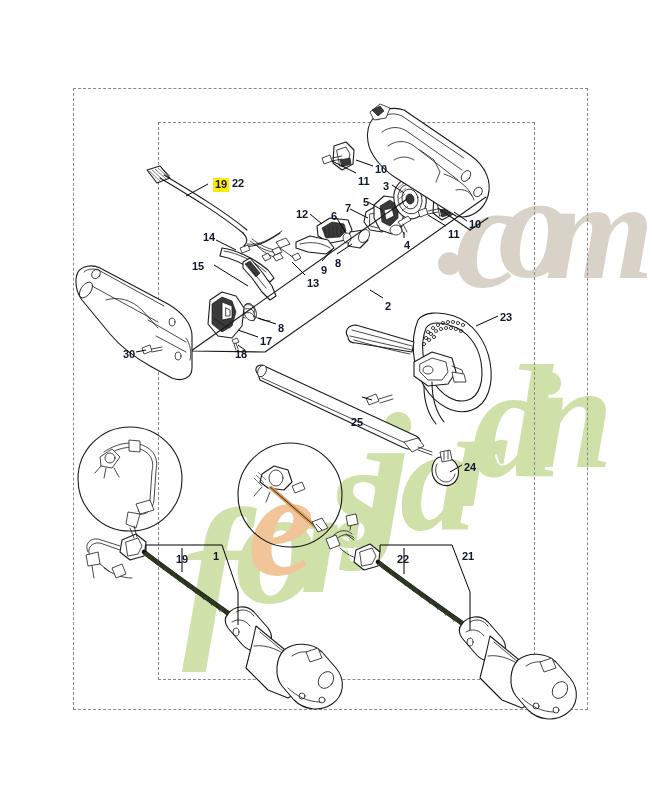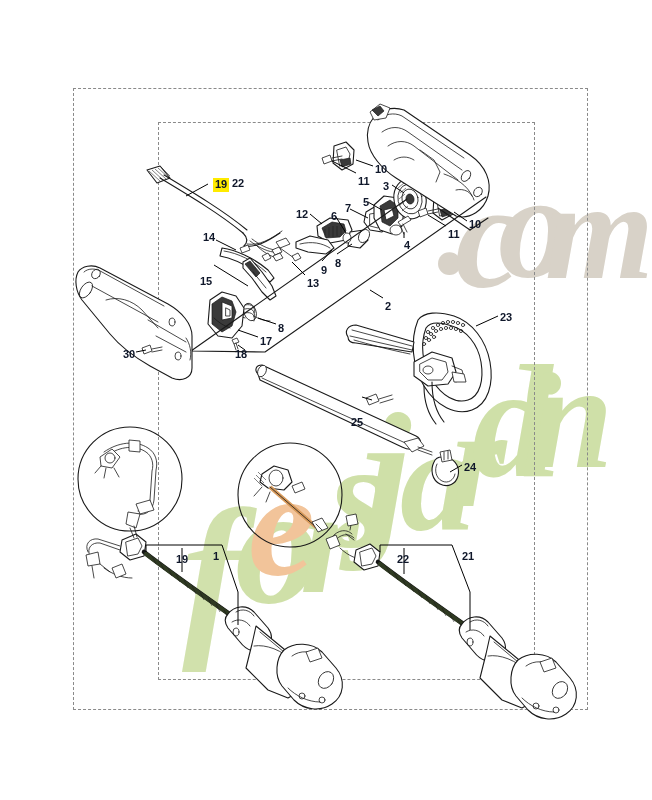--- a/index.html
+++ b/index.html
@@ -533,21 +533,21 @@
       <div class="lbl" style="left: 345px; top: 203px;">7</div>
       <div class="lbl" style="left: 335px; top: 258px;">8</div>
       <div class="lbl" style="left: 321px; top: 265px;">9</div>
       <div class="lbl" style="left: 375px; top: 164px;">10</div>
       <div class="lbl" style="left: 469px; top: 219px;">10</div>
       <div class="lbl" style="left: 358px; top: 176px;">11</div>
       <div class="lbl" style="left: 448px; top: 229px;">11</div>
       <div class="lbl" style="left: 296px; top: 209px;">12</div>
       <div class="lbl" style="left: 307px; top: 278px;">13</div>
       <div class="lbl" style="left: 203px; top: 232px;">14</div>
-      <div class="lbl" style="left: 200px; top: 261px; margin-top: 15px;">15</div>
+      <div class="lbl" style="left: 192px; top: 261px;">15</div>
       <div class="lbl" style="left: 278px; top: 323px;">8</div>
       <div class="lbl" style="left: 260px; top: 336px;">17</div>
       <div class="lbl" style="left: 235px; top: 349px; text-align: right;">18</div>
       <div class="lbl hl" style="left: 213px; top: 178px; background: rgb(255, 235, 0);">19</div>
       <div class="lbl" style="left: 176px; top: 554px;">19</div>
       <div class="lbl" style="left: 123px; top: 349px;">30</div>
       <div class="lbl" style="left: 462px; top: 551px;">21</div>
       <div class="lbl" style="left: 232px; top: 178px;">22</div>
       <div class="lbl" style="left: 397px; top: 554px;">22</div>
       <div class="lbl" style="left: 500px; top: 312px;">23</div>

